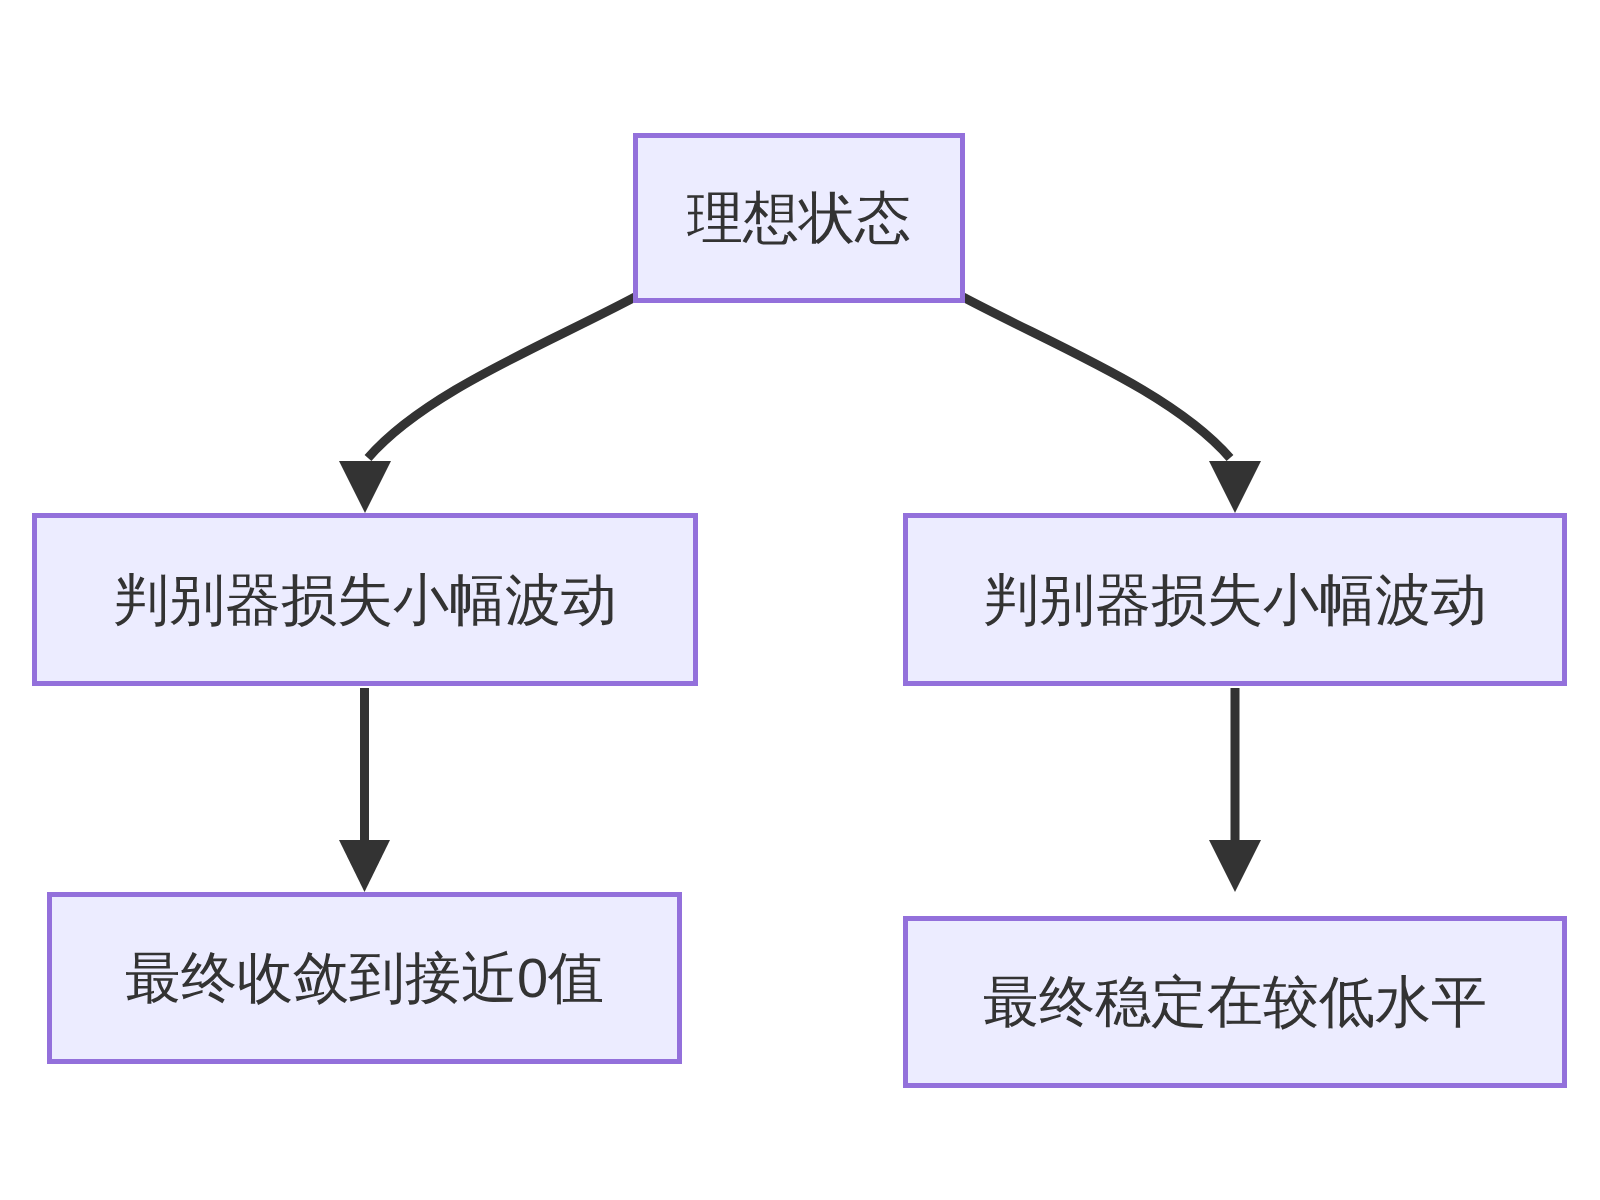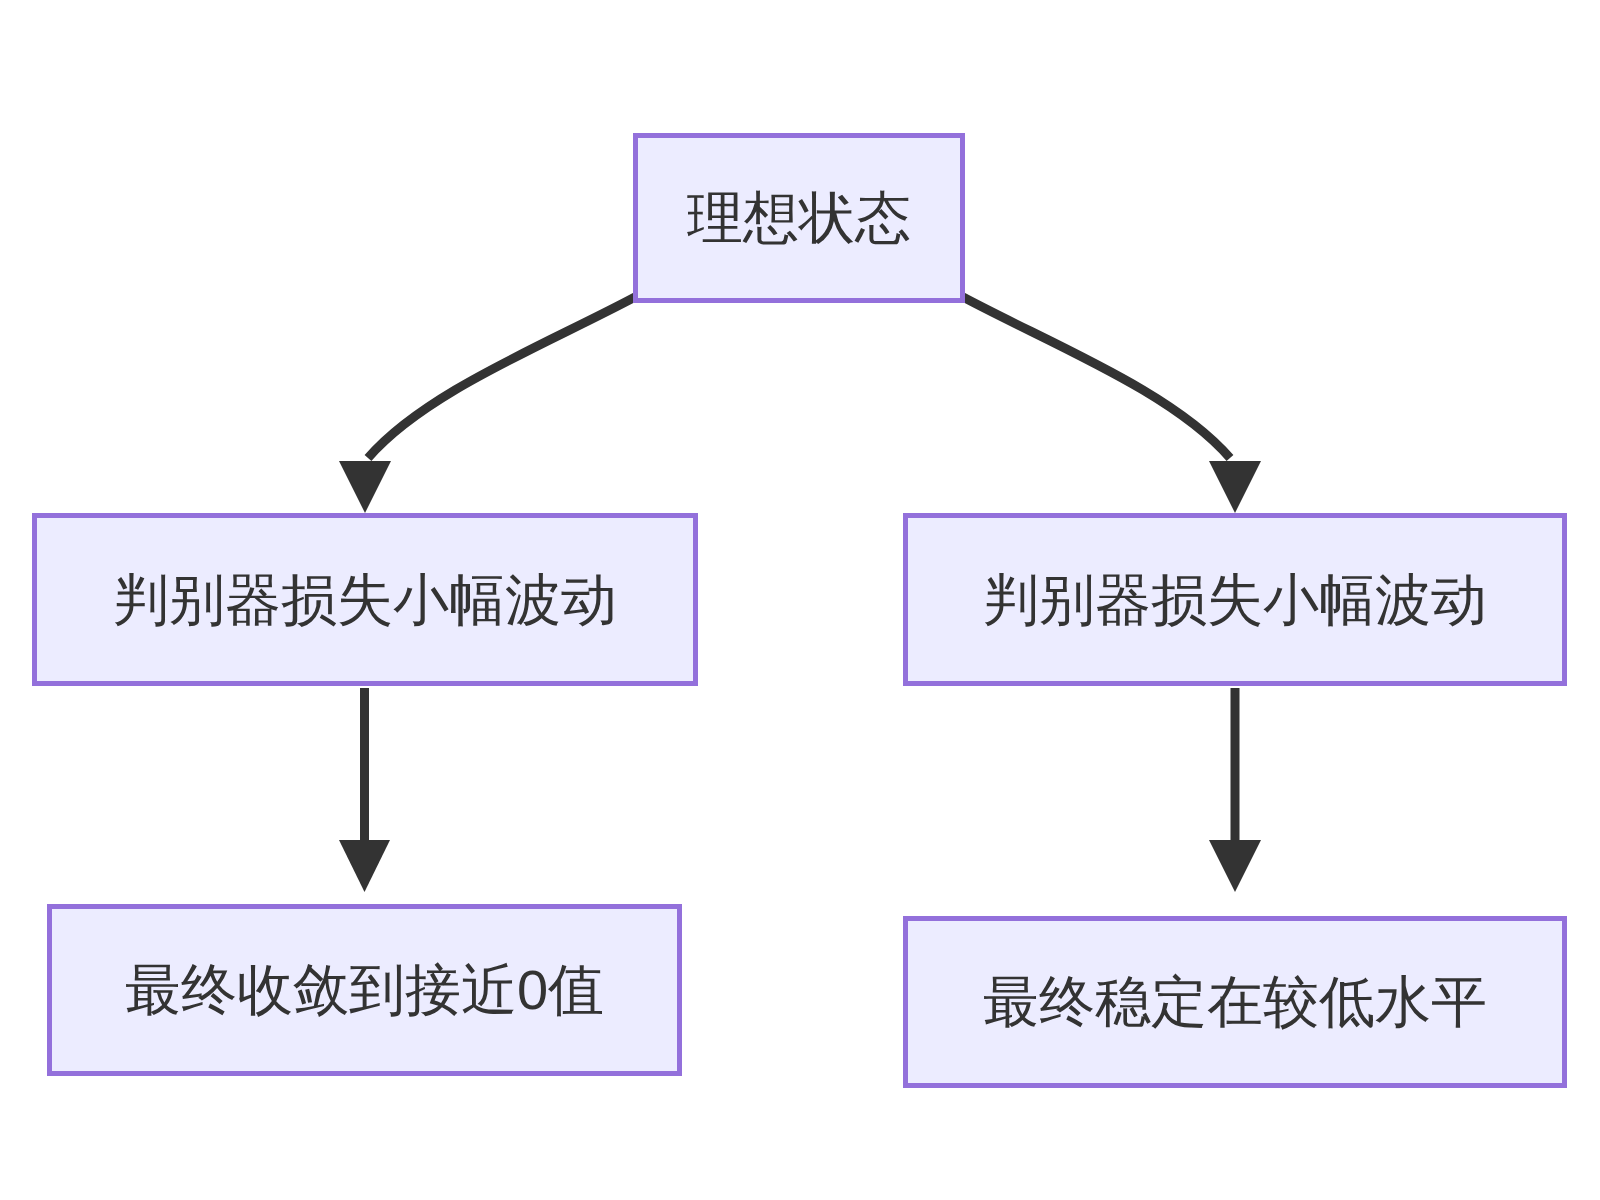--- a/index.html
+++ b/index.html
@@ -42,21 +42,21 @@
     line-height: 1.2;
     display: flex;
     align-items: center;
     justify-content: center;
     text-align: center;
     white-space: nowrap;
   }
   .node-root        { left: 633px; top: 133px; width: 332px; height: 170px; }
   .node-disc        { left: 32px;  top: 513px; width: 666px; height: 173px; justify-content: center; }
   .node-gen         { left: 903px; top: 513px; width: 664px; height: 173px; }
-  .node-disc-result { left: 47px;  top: 892px; width: 635px; height: 172px; margin-top: 12px; }
+  .node-disc-result { left: 47px;  top: 892px; width: 635px; height: 172px; }
   .node-gen-result  { left: 903px; top: 916px; width: 664px; height: 172px; }
 </style>
 </head>
 <body>
 
 <div class="canvas">
 
   <svg class="edges-layer" viewBox="0 0 1600 1200" xmlns="http://www.w3.org/2000/svg">
 
     <g>

